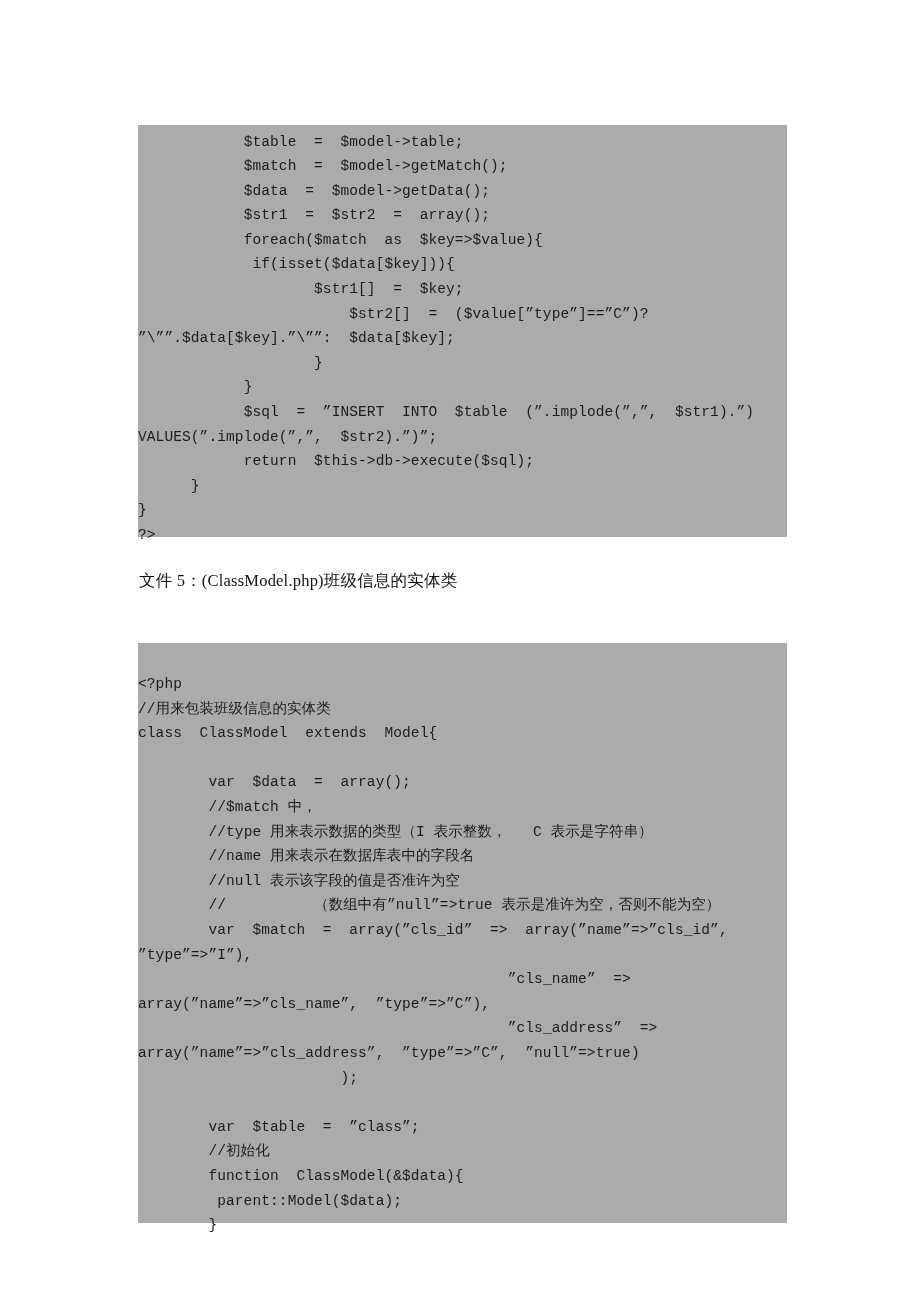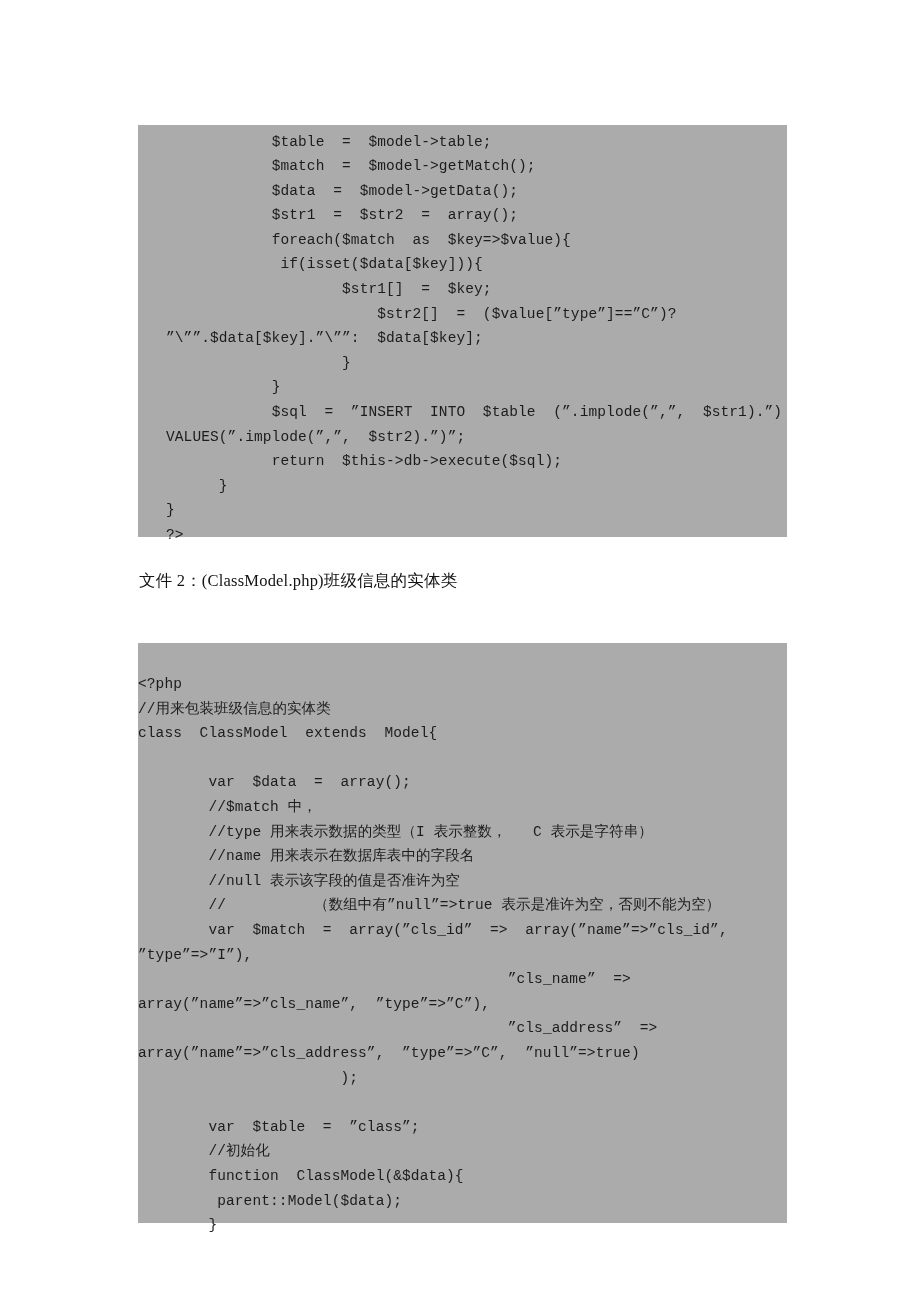--- a/index.html
+++ b/index.html
@@ -41,21 +41,20 @@
     word-break: break-word;
     overflow-wrap: anywhere;
     letter-spacing: 0.1px;
     padding: 0;
   }
 
   #code-block-1 {
     top: 110px;
     height: 412px;
     padding-top: 5px;
-    padding-left: 28px;
   }
 
   #code-block-2 {
     top: 628px;
     height: 580px;
     padding-top: 5px;
   }
 
   .code-line {
     display: block;
@@ -82,17 +81,17 @@
     letter-spacing: 0.2px;
   }
 </style>
 </head>
 <body>
 
 <div class="page">
 
   <pre class="code-block" id="code-block-1"><span class="code-line">            $table  =  $model-&gt;table;</span><span class="code-line">            $match  =  $model-&gt;getMatch();</span><span class="code-line">            $data  =  $model-&gt;getData();</span><span class="code-line">            $str1  =  $str2  =  array();</span><span class="code-line">            foreach($match  as  $key=&gt;$value){</span><span class="code-line">             if(isset($data[$key])){</span><span class="code-line">                    $str1[]  =  $key;</span><span class="code-line">                        $str2[]  =  ($value[”type”]==”C”)?  ”\””.$data[$key].”\””:  $data[$key];</span><span class="code-line">                    }</span><span class="code-line">            }</span><span class="code-line">            $sql  =  ”INSERT  INTO  $table  (”.implode(”,”,  $str1).”)  VALUES(”.implode(”,”,  $str2).”)”;</span><span class="code-line">            return  $this-&gt;db-&gt;execute($sql);</span><span class="code-line">      }</span><span class="code-line">}</span><span class="code-line">?&gt;</span></pre>
 
-  <div class="caption">文件 2：(ClassModel.php)班级信息的实体类</div>
+  <div class="caption">文件 5：(ClassModel.php)班级信息的实体类</div>
 
   <pre class="code-block" id="code-block-2"><span class="code-line blank">&nbsp;</span><span class="code-line">&lt;?php</span><span class="code-line">//用来包装班级信息的实体类</span><span class="code-line">class  ClassModel  extends  Model{</span><span class="code-line blank">&nbsp;</span><span class="code-line">        var  $data  =  array();</span><span class="code-line">        //$match 中，</span><span class="code-line">        //type 用来表示数据的类型（I 表示整数，   C 表示是字符串）</span><span class="code-line">        //name 用来表示在数据库表中的字段名</span><span class="code-line">        //null 表示该字段的值是否准许为空</span><span class="code-line">        //          （数组中有”null”=&gt;true 表示是准许为空，否则不能为空）</span><span class="code-line">        var  $match  =  array(”cls_id”  =&gt;  array(”name”=&gt;”cls_id”, ”type”=&gt;”I”),</span><span class="code-line">                                          ”cls_name”  =&gt;  array(”name”=&gt;”cls_name”,  ”type”=&gt;”C”),</span><span class="code-line">                                          ”cls_address”  =&gt;  array(”name”=&gt;”cls_address”,  ”type”=&gt;”C”,  ”null”=&gt;true)</span><span class="code-line">                       );</span><span class="code-line blank">&nbsp;</span><span class="code-line">        var  $table  =  ”class”;</span><span class="code-line">        //初始化</span><span class="code-line">        function  ClassModel(&amp;$data){</span><span class="code-line">         parent::Model($data);</span><span class="code-line">        }</span></pre>
 
 </div>
 
 </body></html>

